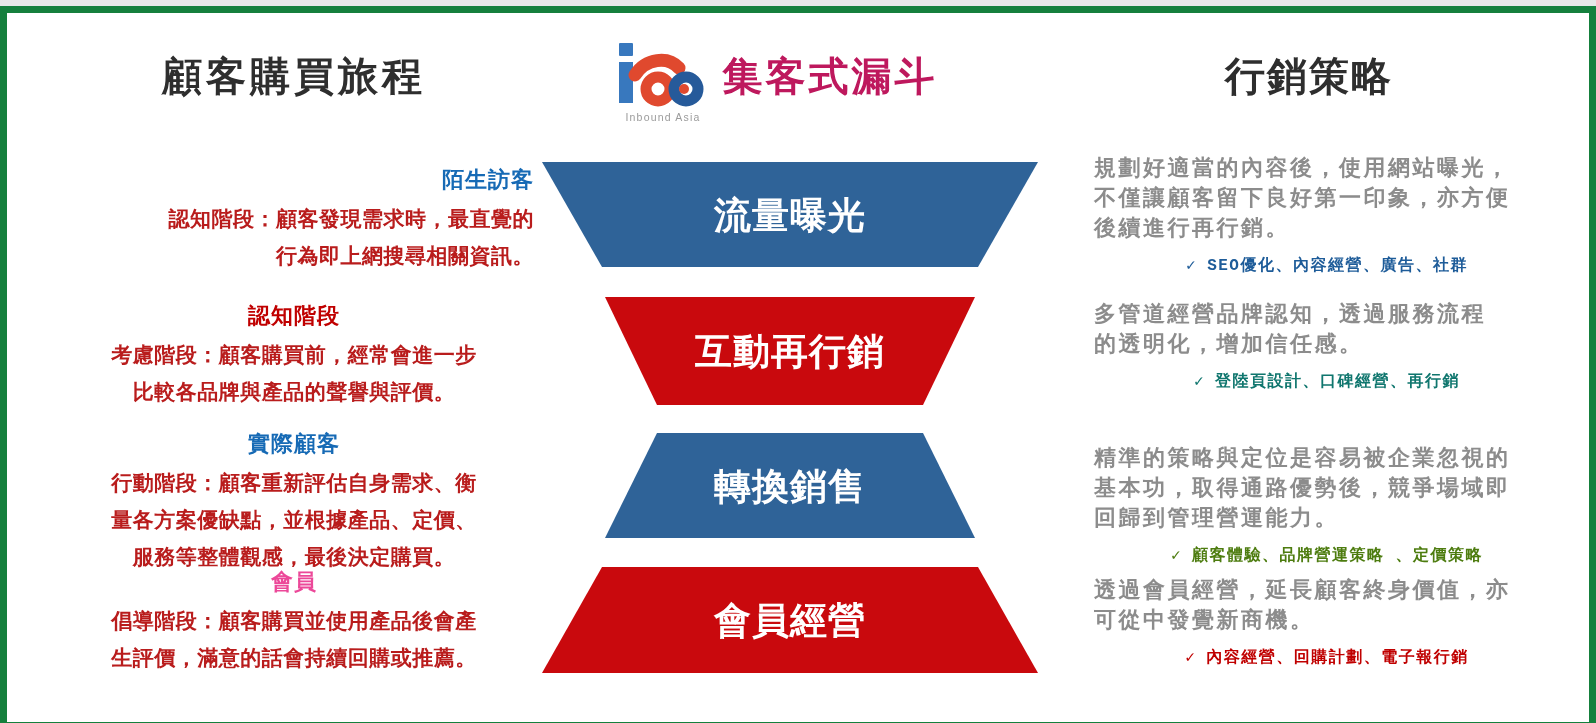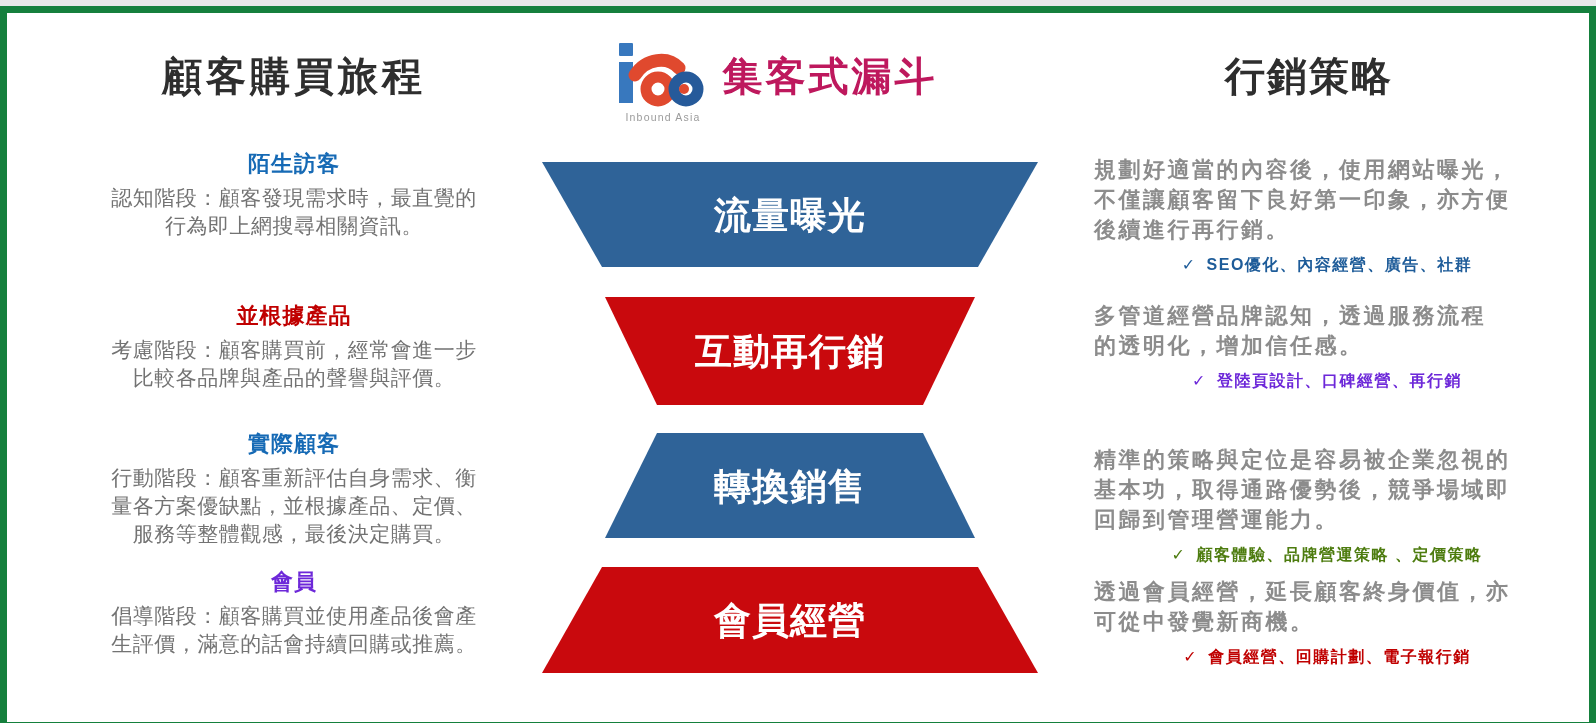--- a/index.html
+++ b/index.html
@@ -37,36 +37,36 @@
     white-space: nowrap; padding-bottom: 14px;
   }
   
   .journey { position: absolute; left: 47px; top: 0; width: 480px; text-align: center; }
   .stage { position: absolute; left: 0; width: 100%; }
   .stage-title {
     font-size: 22px; font-weight: 700; letter-spacing: 1px; line-height: 30px;
     margin-bottom: 5px;
   }
   .stage-body {
-    font-size: 21px; font-weight: 400; color: #737373; letter-spacing: 0.5px;
-    line-height: 28px; white-space: pre-line;
+    font-size: 21px; font-weight: 700; color: #b91c1c; letter-spacing: 0.5px;
+    line-height: 37px; white-space: pre-line;
   }
-  .stage-1 { top: 136px; }
+  .stage-1 { top: 152px; text-align: right; }
   .stage-2 { top: 288px; }
   .stage-3 { top: 416px; }
   .stage-4 { top: 554px; }
   
   .funnel-svg { position: absolute; left: 512px; top: 132px; }
   .funnel-label {
     font-size: 37px; font-weight: 700; fill: #ffffff;
     text-anchor: middle; dominant-baseline: central; letter-spacing: 1px;
   }
   
   .strategy { position: absolute; left: 1075px; top: 0; width: 490px; }
-  .block { position: absolute; left: 0; width: 100%; }
+  .block { position: absolute; left: 0; width: 100%; font-family: Liberation Mono, monospace; }
   .block-body {
     font-size: 22px; font-weight: 700; color: #8C8C8C; letter-spacing: 2.5px;
     line-height: 30px; white-space: pre-line; padding-left: 12px;
   }
   .block-check {
     margin-top: 10px;
     font-size: 16px; font-weight: 700; letter-spacing: 1.5px; white-space: nowrap; text-align: center;
   }
   .block-check .tick { margin-right: 10px; font-weight: 400; }
   .block-1 { top: 142px; }
@@ -101,34 +101,34 @@
 
   <div class="journey">
 
     <div class="stage stage-1">
       <div class="stage-title" style="color: rgb(22, 106, 181);">陌生訪客</div>
       <div class="stage-body">認知階段：顧客發現需求時，最直覺的
 行為即上網搜尋相關資訊。</div>
     </div>
 
     <div class="stage stage-2">
-      <div class="stage-title" style="color: rgb(192, 0, 0);">並根據產品</div>
+      <div class="stage-title" style="color: rgb(192, 0, 0);">認知階段</div>
       <div class="stage-body">考慮階段：顧客購買前，經常會進一步
 比較各品牌與產品的聲譽與評價。</div>
     </div>
 
     <div class="stage stage-3">
       <div class="stage-title" style="color: rgb(22, 106, 181);">實際顧客</div>
       <div class="stage-body">行動階段：顧客重新評估自身需求、衡
 量各方案優缺點，並根據產品、定價、
 服務等整體觀感，最後決定購買。</div>
     </div>
 
     <div class="stage stage-4">
-      <div class="stage-title" style="color: #6d28d9;">會員</div>
+      <div class="stage-title" style="color: #ec4899;">會員</div>
       <div class="stage-body">倡導階段：顧客購買並使用產品後會產
 生評價，滿意的話會持續回購或推薦。</div>
     </div>
 
   </div>
 
   <svg class="funnel-svg" width="540" height="540" viewBox="0 0 540 540">
     <polygon points="23,17 519,17 459,122 83,122" style="fill: rgb(47, 99, 152);"></polygon>
     <polygon points="86,152 456,152 404,260 138,260" style="fill: rgb(201, 9, 13);"></polygon>
     <polygon points="138,288 404,288 456,393 86,393" style="fill: rgb(47, 99, 152);"></polygon>
@@ -146,37 +146,37 @@
 不僅讓顧客留下良好第一印象，亦方便
 後續進行再行銷。</div>
       <div class="block-check" style="color: rgb(30, 92, 153);">
         <span class="tick">✓</span><span>SEO優化、內容經營、廣告、社群</span>
       </div>
     </div>
 
     <div class="block block-2">
       <div class="block-body">多管道經營品牌認知，透過服務流程
 的透明化，增加信任感。</div>
-      <div class="block-check" style="color: #6d28d9;">
+      <div class="block-check" style="color: #0f766e;">
         <span class="tick">✓</span><span>登陸頁設計、口碑經營、再行銷</span>
       </div>
     </div>
 
     <div class="block block-3">
       <div class="block-body">精準的策略與定位是容易被企業忽視的
 基本功，取得通路優勢後，競爭場域即
 回歸到管理營運能力。</div>
       <div class="block-check" style="color: #4d7c0f;">
         <span class="tick">✓</span><span>顧客體驗、品牌營運策略 、定價策略</span>
       </div>
     </div>
 
     <div class="block block-4">
       <div class="block-body">透過會員經營，延長顧客終身價值，亦
 可從中發覺新商機。</div>
       <div class="block-check" style="color: rgb(192, 0, 0);">
-        <span class="tick">✓</span><span>會員經營、回購計劃、電子報行銷</span>
+        <span class="tick">✓</span><span>內容經營、回購計劃、電子報行銷</span>
       </div>
     </div>
 
   </div>
 
 </div>
 
 </body></html>

